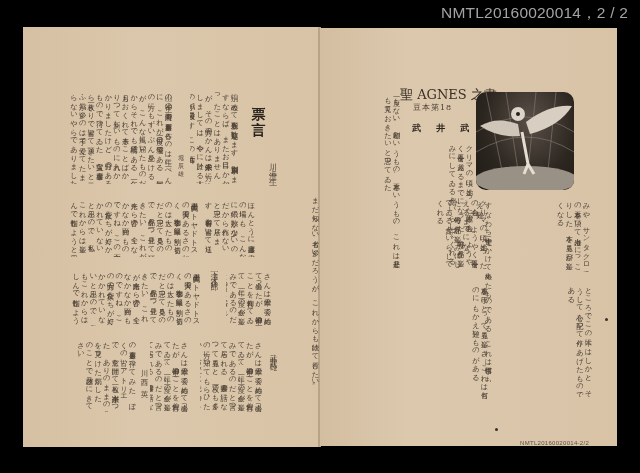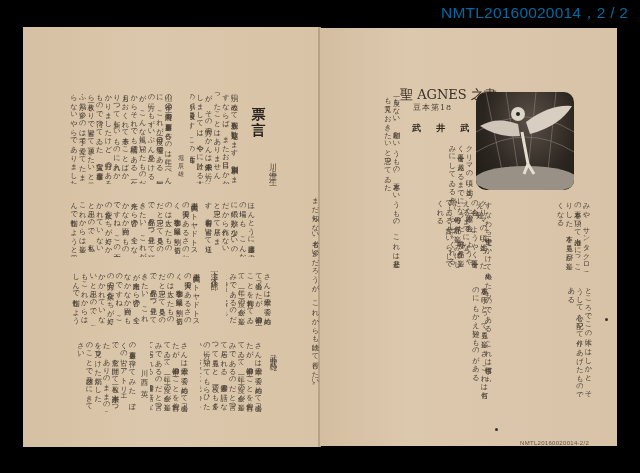--- a/index.html
+++ b/index.html
@@ -1,17 +1,17 @@
 <!DOCTYPE html>
 <html><head>
 <meta charset="utf-8">
 <style>
   html,body{margin:0;padding:0;background:#000;}
   body{width:640px;height:473px;position:relative;overflow:hidden;font-family:"DejaVu Serif",serif;}
-  .caption{position:absolute;right:12px;top:3px;color:#0369a1;font-family:"Liberation Sans",sans-serif;font-size:15.5px;letter-spacing:0.2px;}
+  .caption{position:absolute;right:12px;top:3px;color:#a3a3a3;font-family:"Liberation Sans",sans-serif;font-size:15.5px;letter-spacing:0.2px;}
   .page{position:absolute;background:#d9c4a8;}
   .page.left{left:23px;top:27px;width:296px;height:420px;background:linear-gradient(90deg,#d6c0a3 0%,#dbc7ab 40%,#d8c3a6 100%);}
   .page.right{left:320px;top:28px;width:297px;height:418px;background:linear-gradient(90deg,#d3bea1 0%,#dcc8ad 30%,#d8c3a7 100%);}
   .fold{position:absolute;left:318px;top:27px;width:3px;height:420px;background:#b8a386;}
   .vtext{position:absolute;writing-mode:vertical-rl;color:#4a3f35;font-size:7.2px;line-height:8.6px;letter-spacing:0.4px;overflow:hidden;font-family:"DejaVu Serif",serif;}
   .title{position:absolute;writing-mode:vertical-rl;color:#2a231d;font-weight:bold;font-size:14px;letter-spacing:14px;}
   .author{position:absolute;writing-mode:vertical-rl;color:#4a3f35;font-size:8px;letter-spacing:5px;}
   .r-title{position:absolute;color:#3a2f26;font-size:13px;white-space:nowrap;}
   .r-sub{position:absolute;color:#4a3f35;font-size:8px;white-space:nowrap;letter-spacing:1px;}
   .r-author{position:absolute;color:#2f261f;font-size:9px;font-weight:bold;letter-spacing:6px;white-space:nowrap;}

